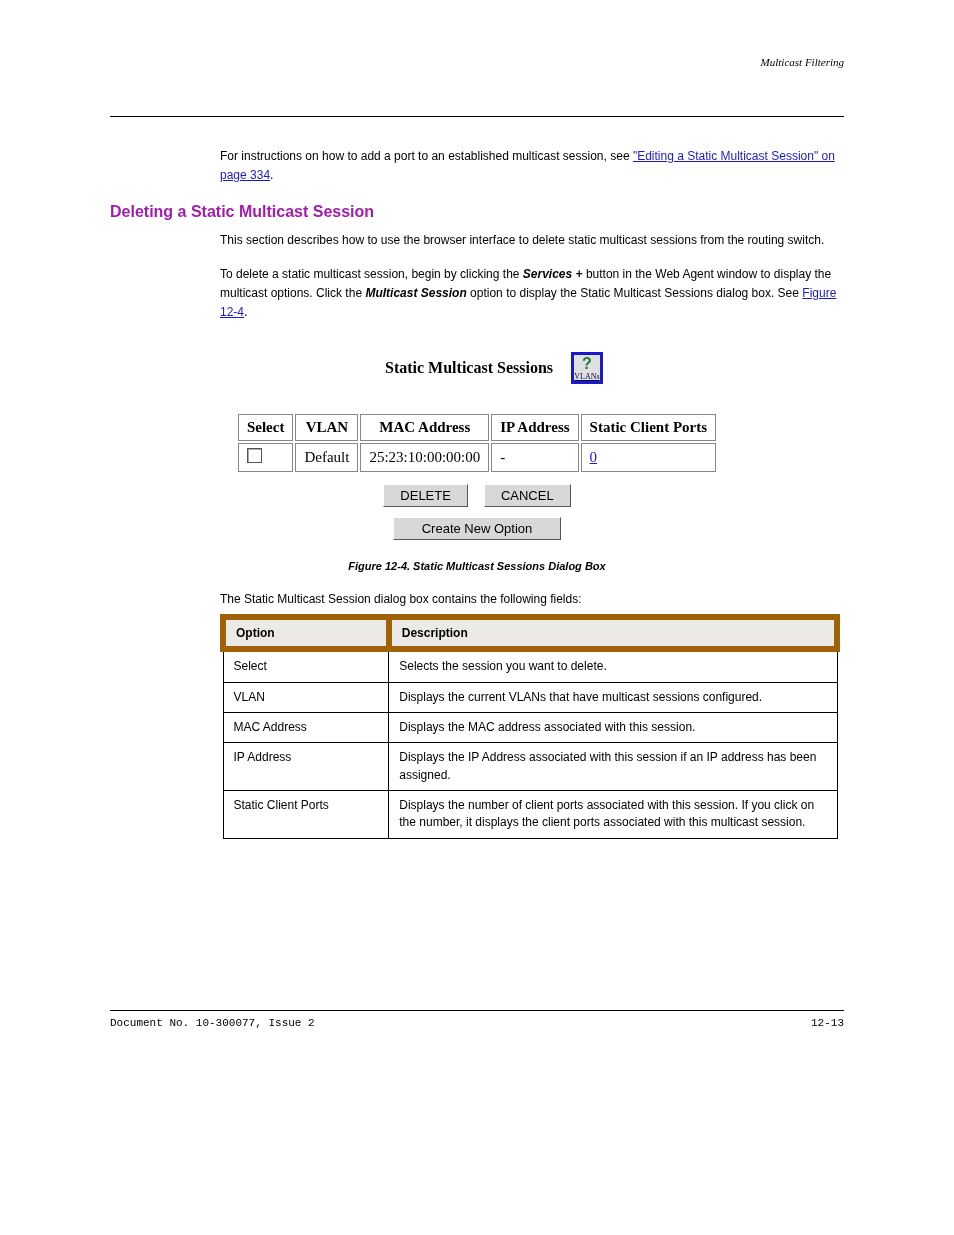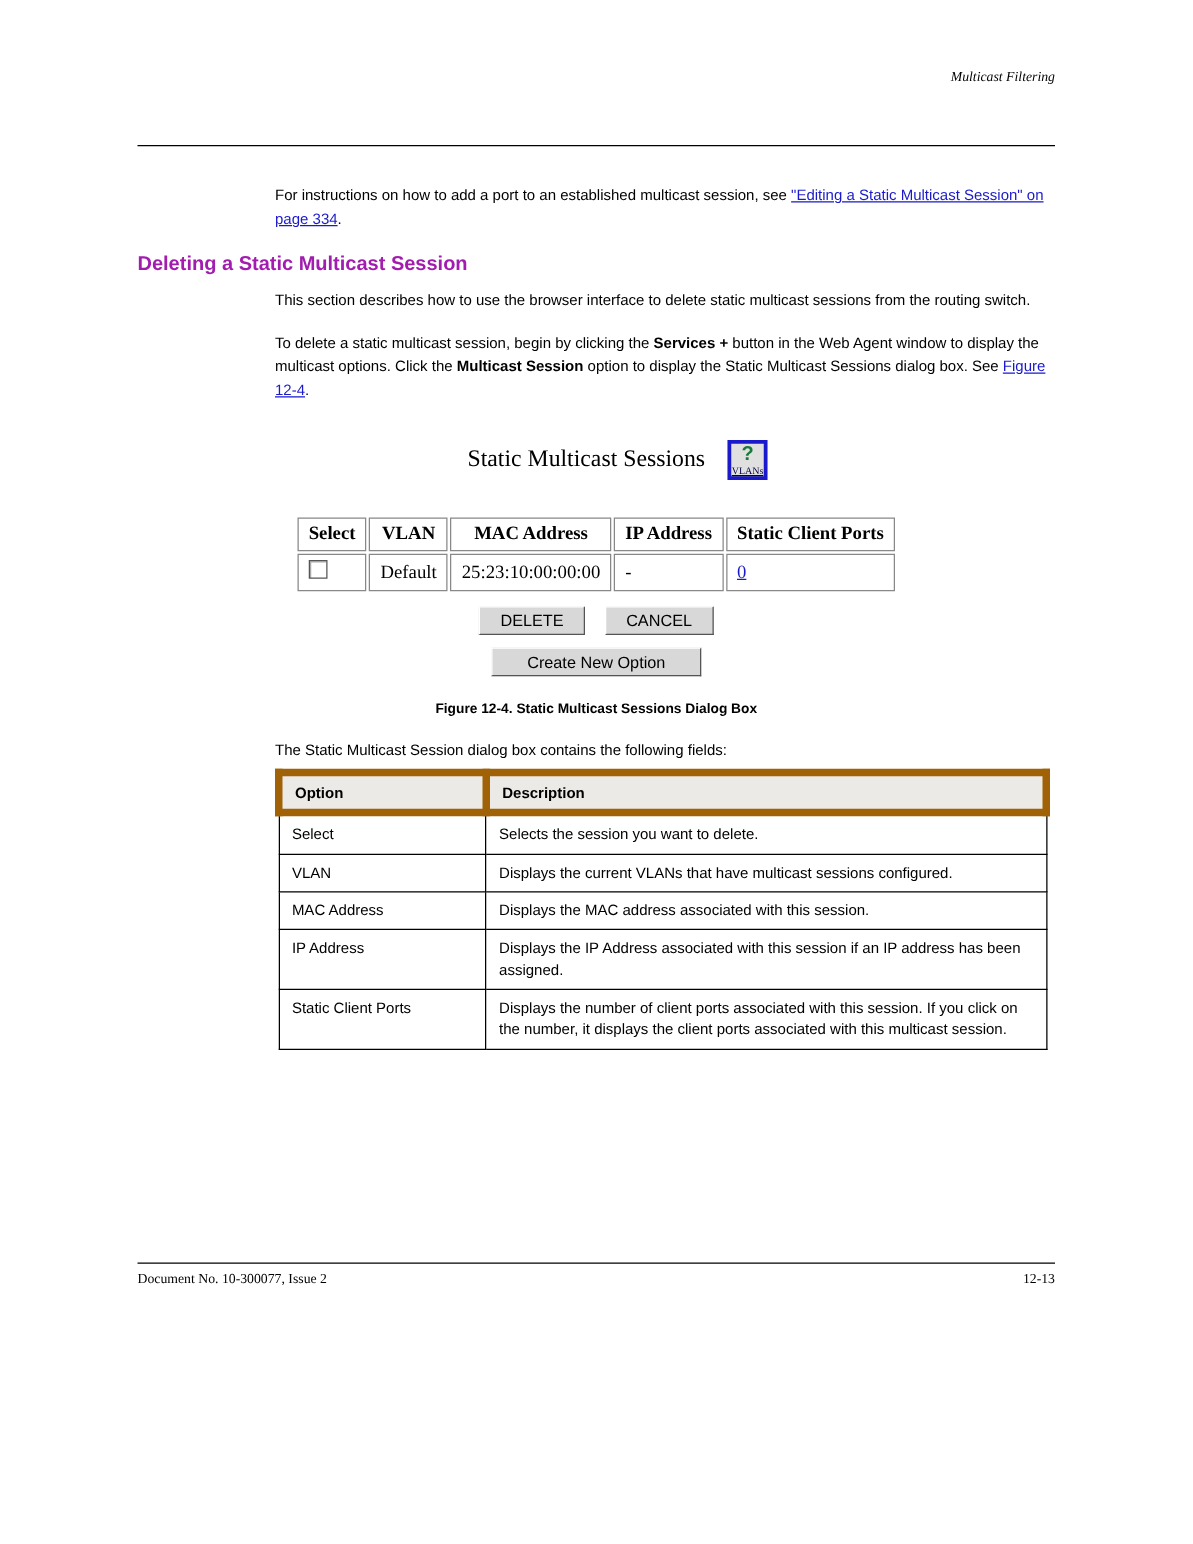--- a/index.html
+++ b/index.html
@@ -37,31 +37,31 @@
   }
   .body-text p { margin: 0 0 14px 0; }
 
   .section-title {
     font-family: "Helvetica Neue", Arial, sans-serif;
     font-weight: bold;
     color: #a21caf;
     font-size: 16px;
     margin: 18px 0 10px 0;
   }
-  .bold { font-weight: bold; }
+  .bold { font-weight: bold; font-style: italic; }
 
   
   .shot-wrap {
     text-align: center;
     margin: 30px 0 20px 0;
   }
   .shot-title {
     font-family: "Times New Roman", serif;
-    font-size: 19px;
-    font-weight: normal;
+    font-size: 16px;
+    font-weight: bold;
     display: inline-block;
     vertical-align: middle;
     margin-left: 34px;
   }
   .help-icon {
     display: inline-block;
     vertical-align: middle;
     width: 32px;
     height: 32px;
     background: #e0e0e0;
@@ -177,21 +177,21 @@
     right: 110px;
   }
   .footer hr {
     border: 0;
     border-top: 1.5px solid #000;
     margin: 0 0 6px 0;
   }
   .footer-row {
     display: flex;
     justify-content: space-between;
-    font-family: Liberation Serif, serif;
+    font-family: Liberation Mono, monospace;
     font-size: 11px;
   }
 </style>
 </head>
 <body>
 
 <div class="page">
 
   <div class="header-right">Multicast Filtering</div>
   <hr class="top-rule">

